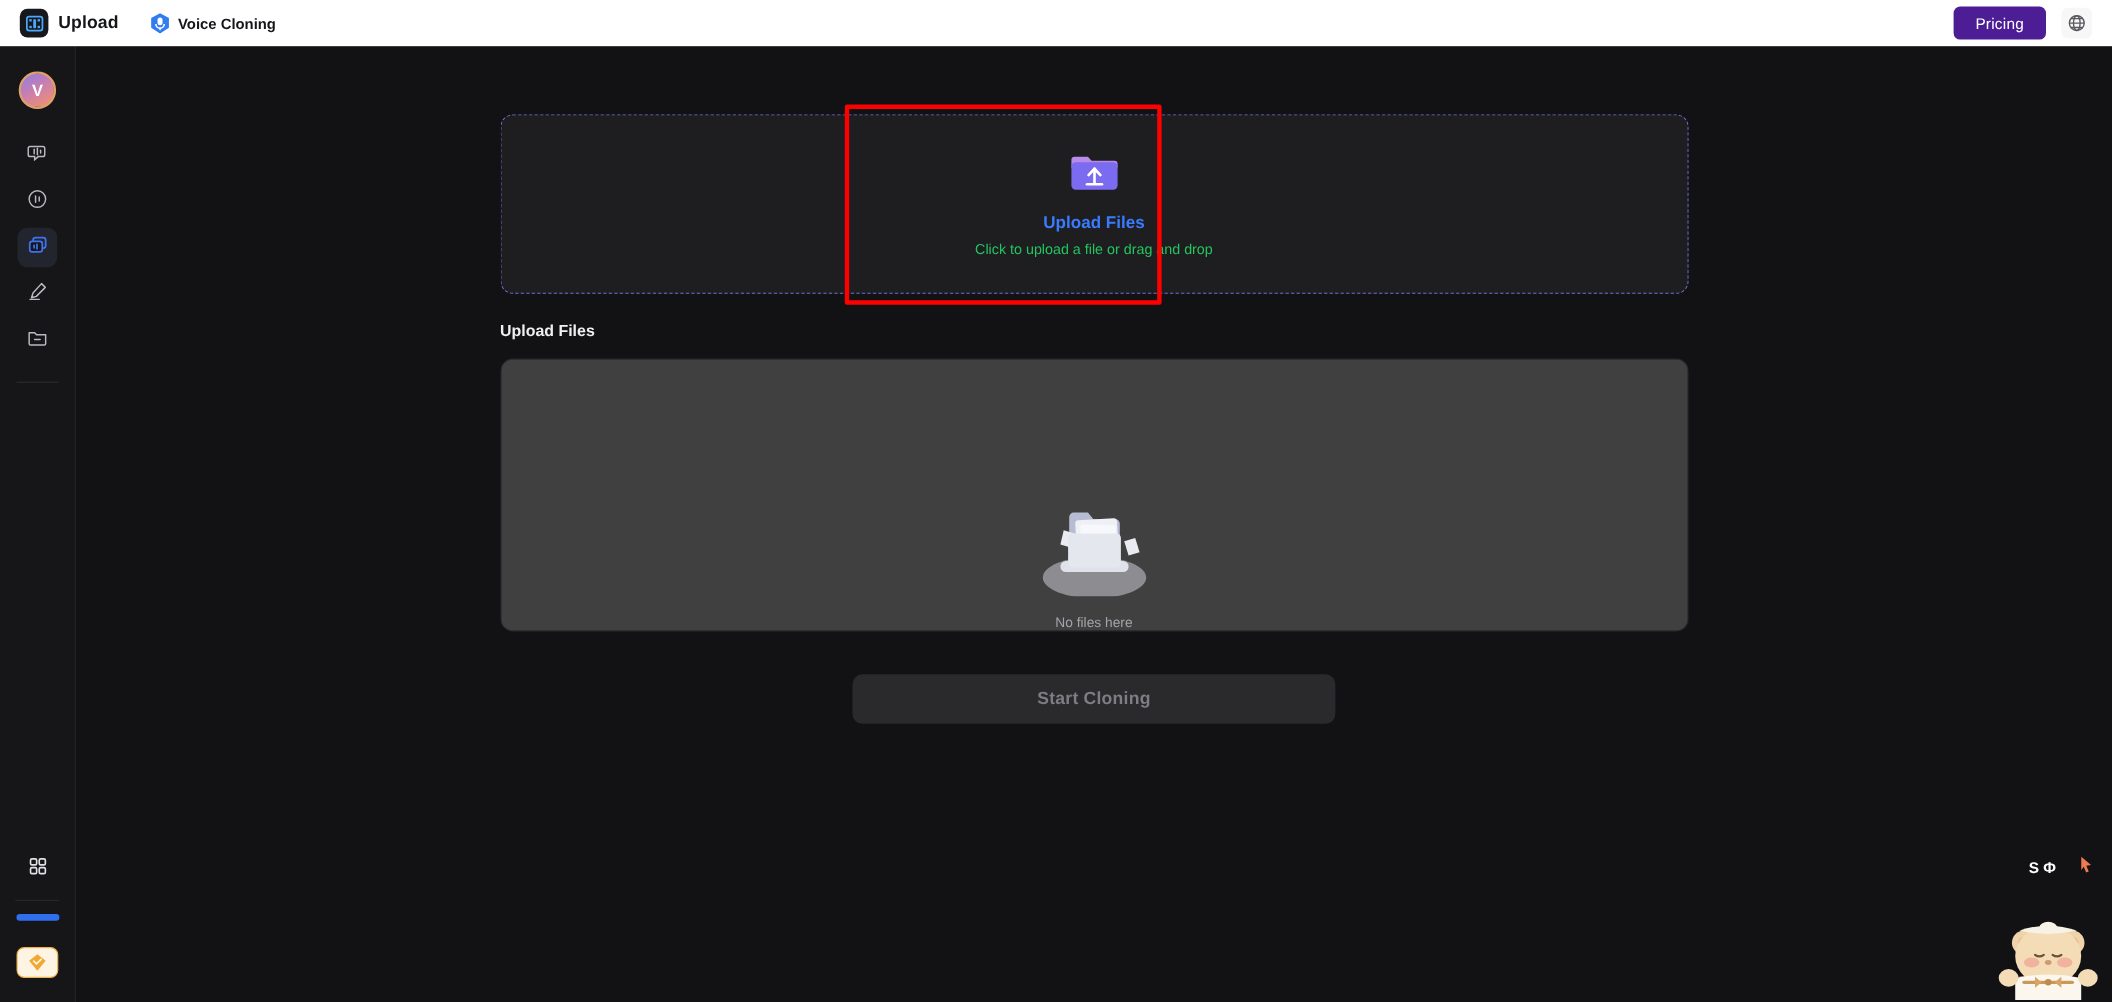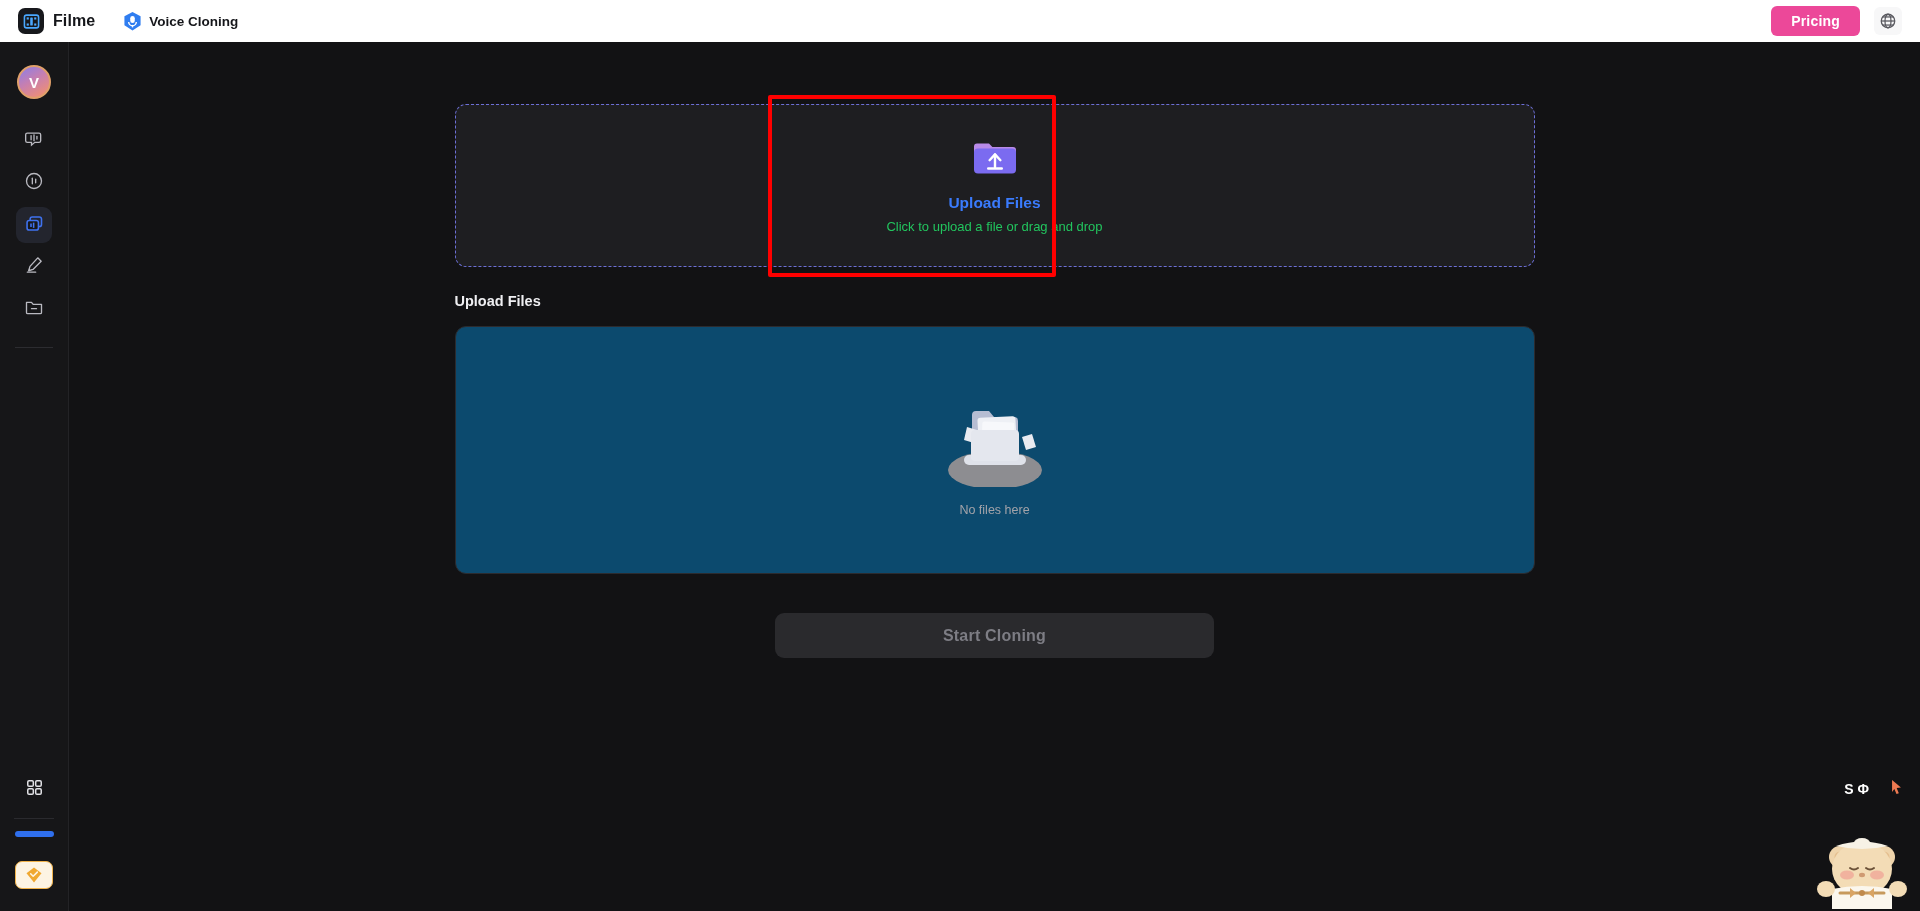--- a/index.html
+++ b/index.html
@@ -21,21 +21,21 @@
   .filme-logo {
     width: 26px; height: 26px; border-radius: 7px; background: #17181c;
     display: flex; align-items: center; justify-content: center;
   }
   .brand-name { font-size: 16px; font-weight: bold; color: #15161a; letter-spacing: .1px; }
   .product { display: flex; align-items: center; gap: 7px; margin-left: 28px; }
   .product-icon { width: 19px; height: 21px; display: block; }
   .product-name { font-size: 13.5px; font-weight: bold; color: #15161a; }
   .topbar-right { margin-left: auto; display: flex; align-items: center; gap: 14px; }
   .pricing-btn {
-    background: #ec4899; color: #ffffff; font-size: 14px; font-weight: bold;
+    background: #4c1d95; color: #ffffff; font-size: 14px; font-weight: normal;
     border: none; border-radius: 6px; padding: 7px 20px; cursor: pointer;
     letter-spacing: .2px;
   }
   .globe-btn {
     width: 28px; height: 28px; border-radius: 6px; background: #f7f7f8;
     display: flex; align-items: center; justify-content: center; cursor: pointer;
   }
 
   
   .rail {
@@ -102,22 +102,22 @@
     border: 4px solid #ff0000; border-radius: 2px; pointer-events: none;
   }
 
   
   .section-title { font-size: 14.5px; font-weight: bold; color: #efeff2; margin-top: 26px; }
   .hint-row { display: flex; align-items: center; gap: 7px; margin-top: 11px; }
   .hint-text { font-size: 11.5px; color: #c7c7cc; }
 
   .filelist {
     margin-top: 17px; height: 248px; border: 1px solid #2b2b2f; border-radius: 11px;
-    background: #0c4a6e; display: flex; flex-direction: column;
-    align-items: center; justify-content: center;
+    background: #404040; display: flex; flex-direction: column;
+    align-items: center; justify-content: flex-end;
   }
   .empty-caption { font-size: 12.5px; color: #a3a3a9; margin-top: 12px; }
 
   .start-btn {
     display: block; margin: 39px auto 0; width: 439px; height: 45px;
     background: #2a2a2d; border: none; border-radius: 9px;
     color: #7d7d84; font-size: 16px; font-weight: bold;
     cursor: not-allowed; letter-spacing: .2px;
   }
 
@@ -139,21 +139,21 @@
       <span class="filme-logo">
         <svg width="17" height="17" viewBox="0 0 24 24">
           <rect x="2" y="3" width="20" height="18" rx="3" fill="none" stroke="#4aa8ff" stroke-width="2.2"></rect>
           <rect x="5.2" y="6.2" width="3" height="3" fill="#4aa8ff"></rect>
           <rect x="5.2" y="14.8" width="3" height="3" fill="#4aa8ff"></rect>
           <rect x="15.8" y="6.2" width="3" height="3" fill="#4aa8ff"></rect>
           <rect x="15.8" y="14.8" width="3" height="3" fill="#4aa8ff"></rect>
           <rect x="10.2" y="6.2" width="3.6" height="11.6" rx="1" fill="#4aa8ff"></rect>
         </svg>
       </span>
-      <span class="brand-name">Filme</span>
+      <span class="brand-name">Upload</span>
     </div>
     <div class="product">
       <span class="product-icon">
         <svg width="19" height="21" viewBox="0 0 20 22">
           <path d="M10 1 L18.5 5.6 V15 L10 20.4 L1.5 15 V5.6 Z" fill="#2f7df0"></path>
           <rect x="7.6" y="5.2" width="4.8" height="7.4" rx="2.4" fill="#ffffff"></rect>
           <path d="M6 11.4 a4 4 0 0 0 8 0" fill="none" stroke="#ffffff" stroke-width="1.5"></path>
           <rect x="9.3" y="14.6" width="1.4" height="2.6" fill="#ffffff"></rect>
         </svg>
       </span>

